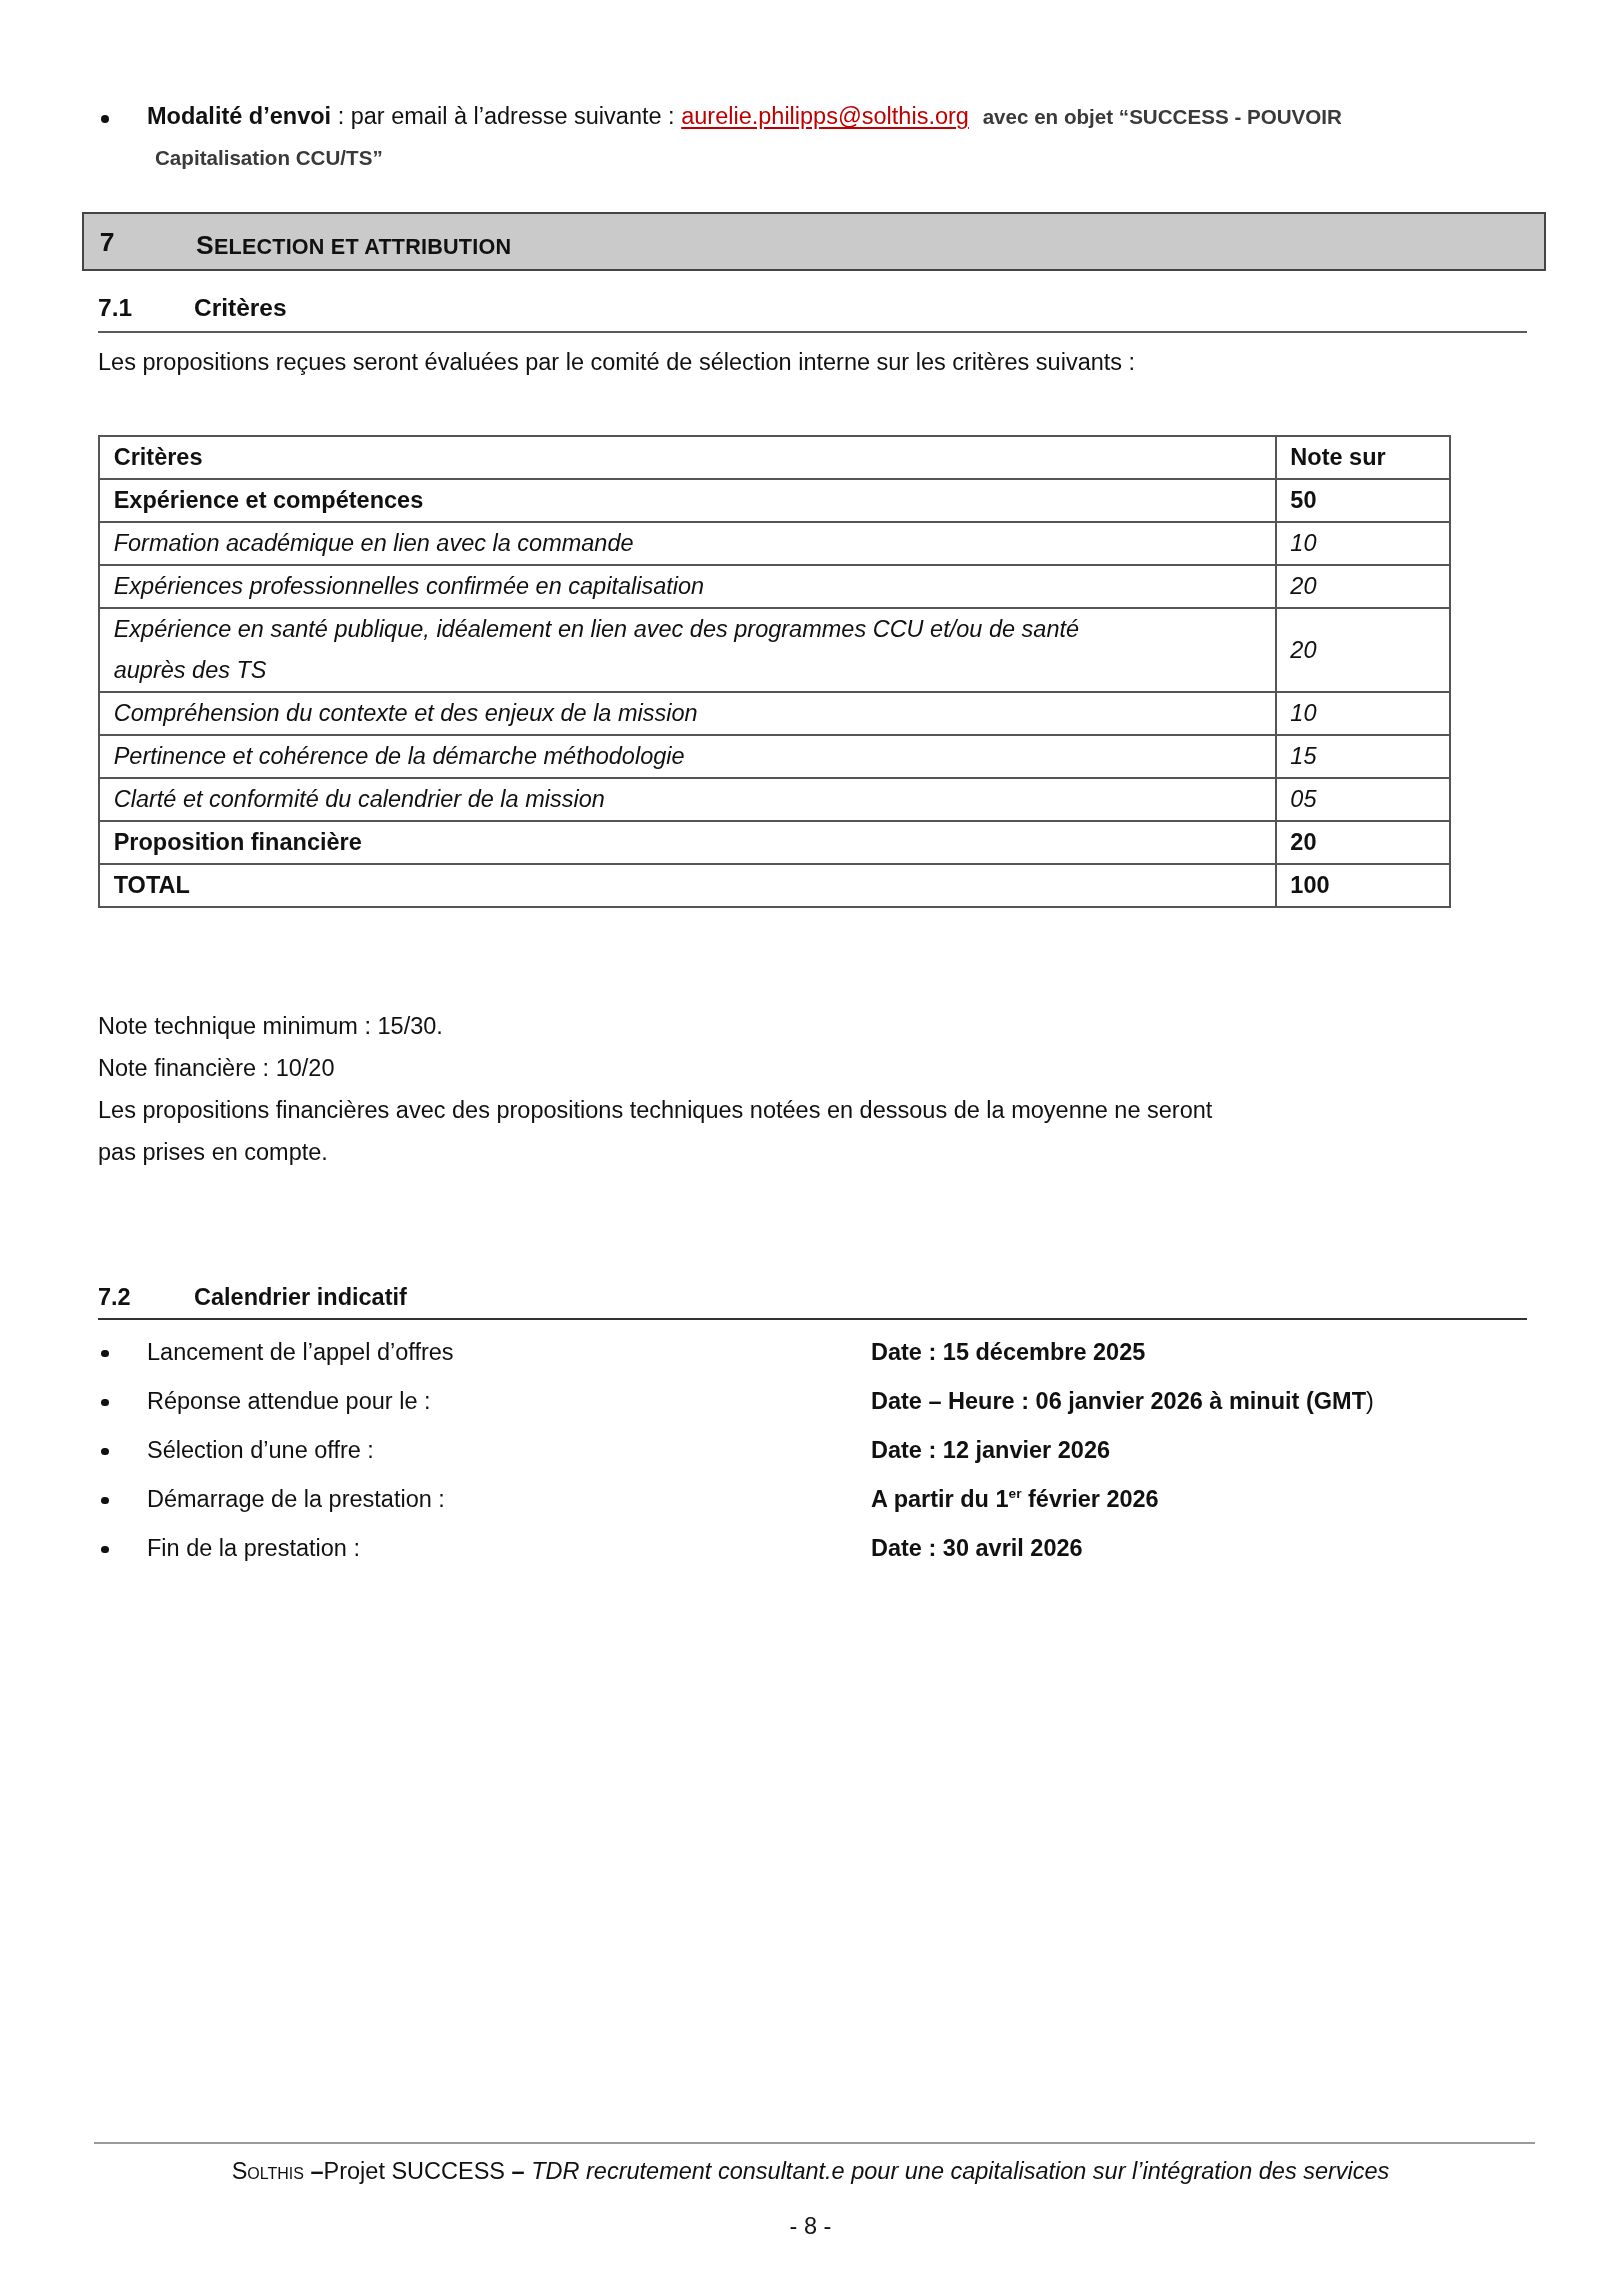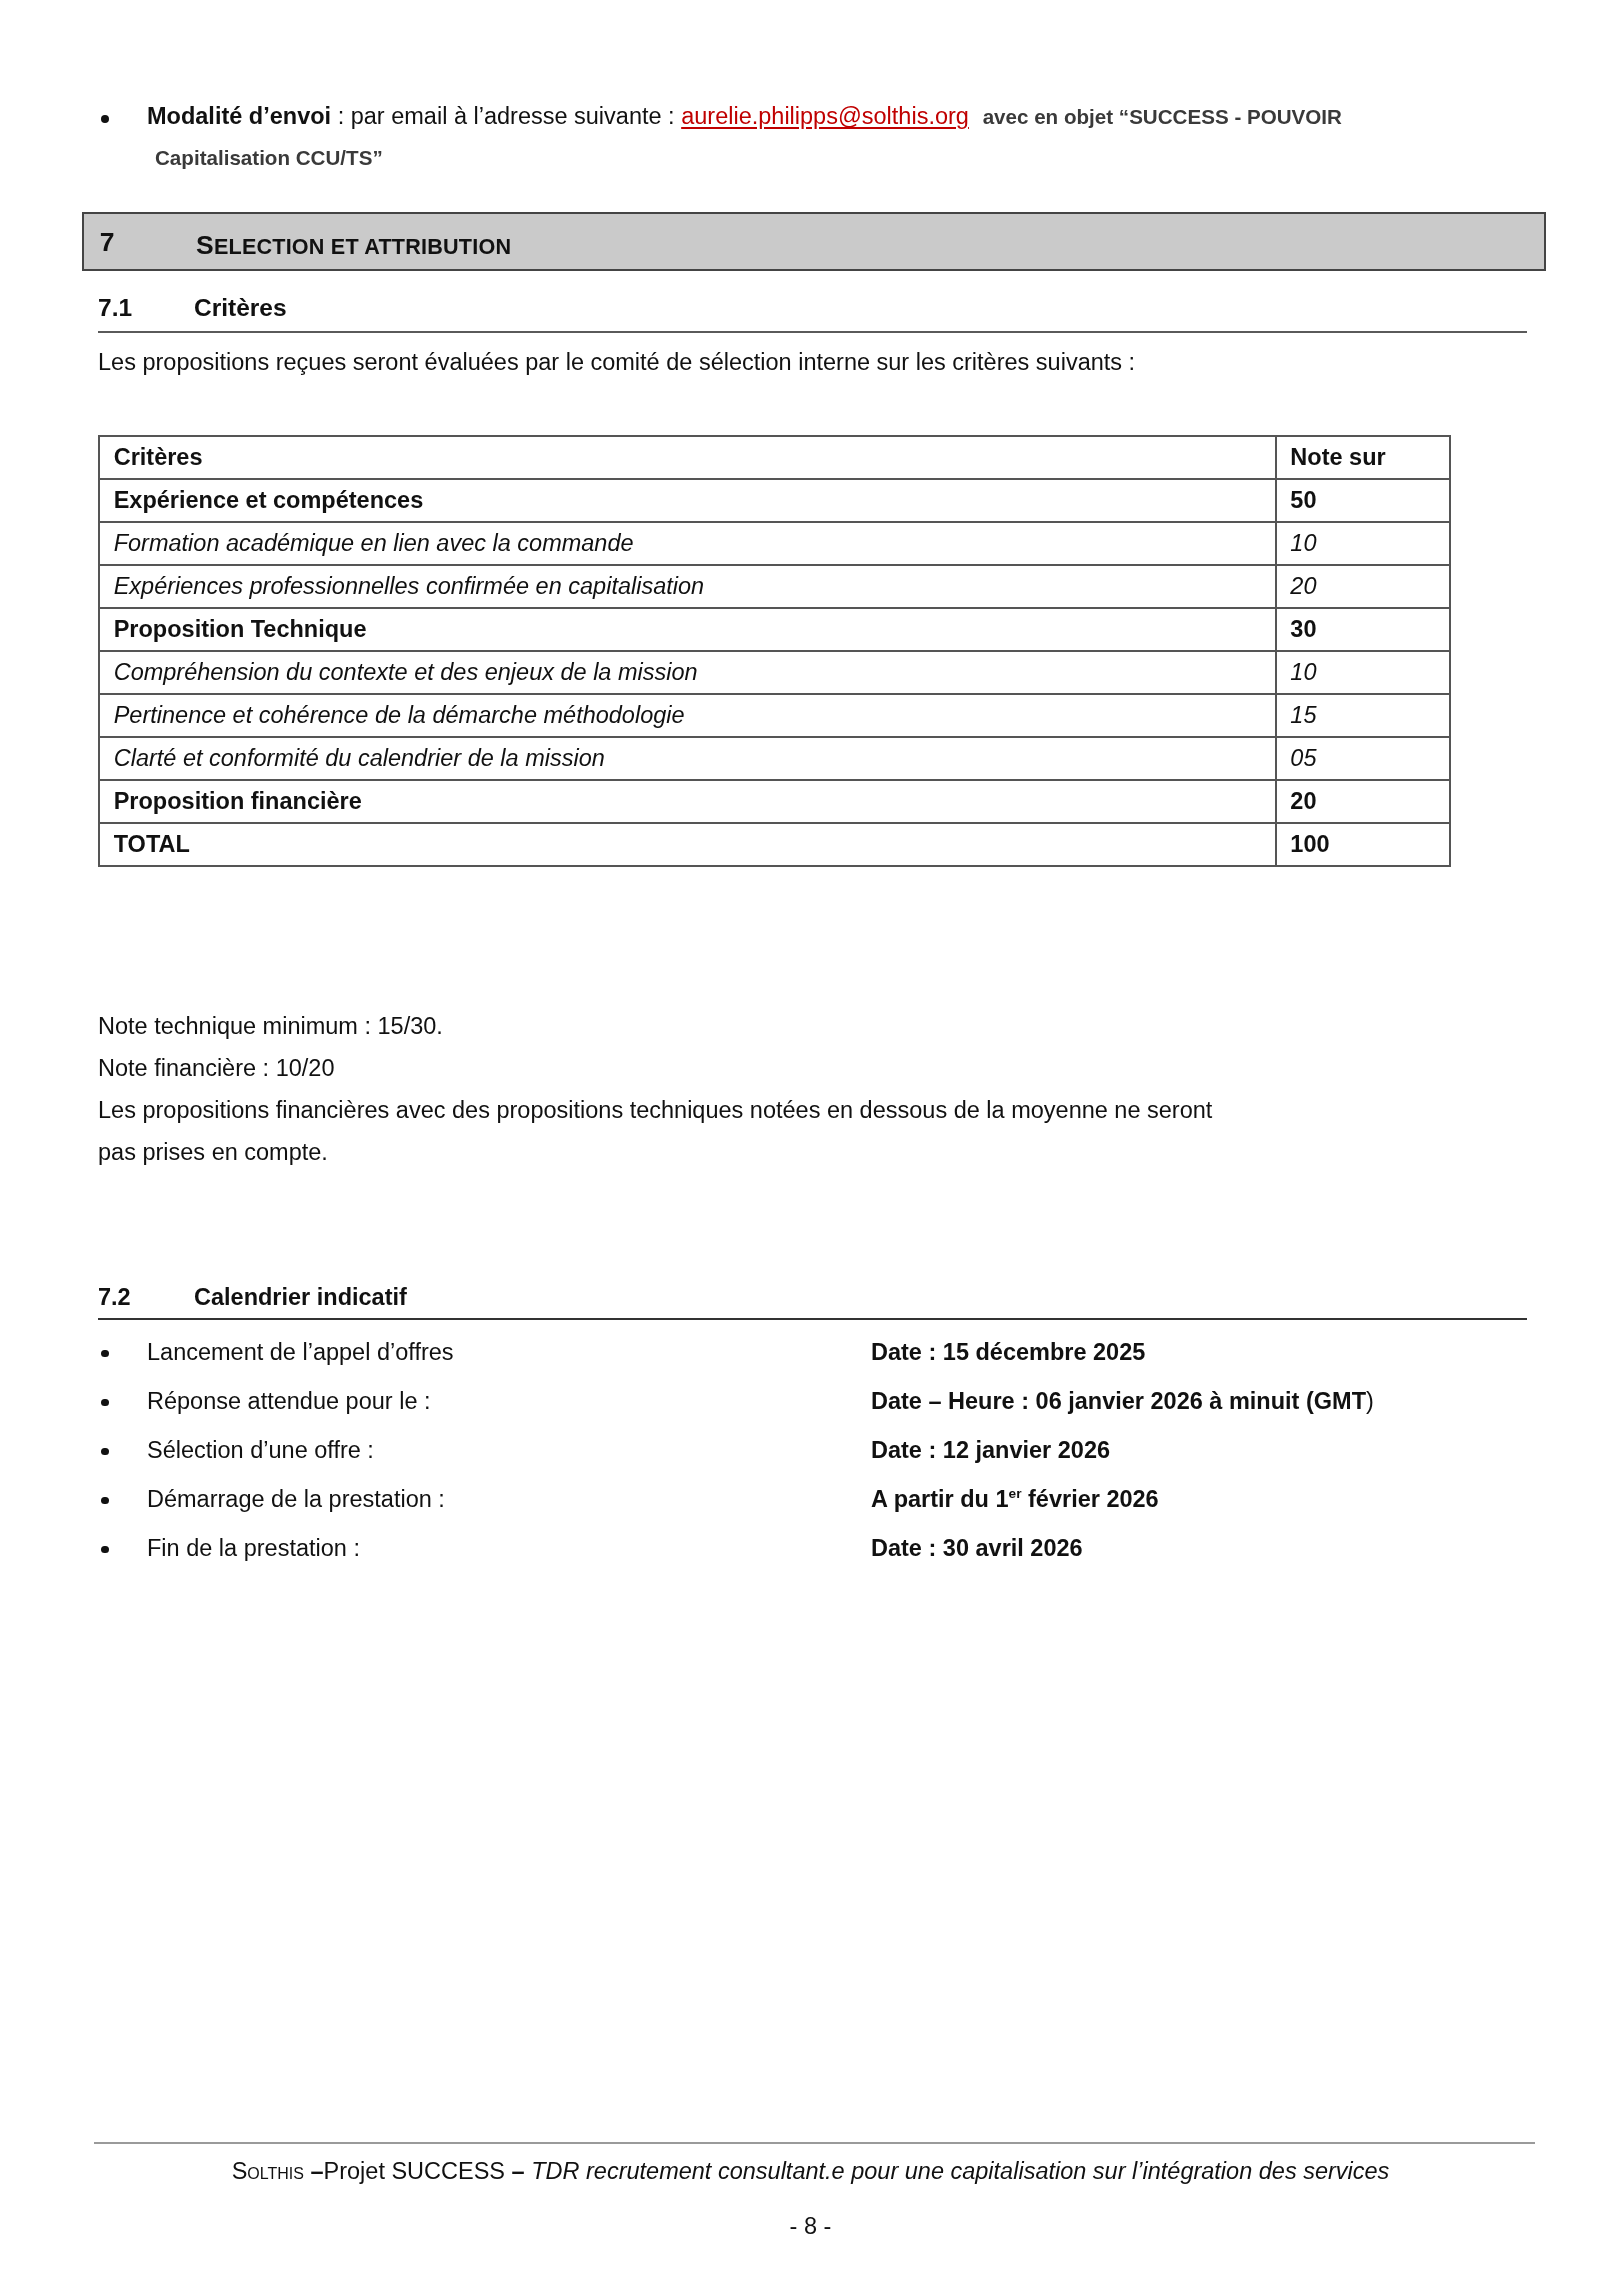--- a/index.html
+++ b/index.html
@@ -98,23 +98,26 @@
     <td class="c2">50</td>
   </tr>
   <tr class="item">
     <td>Formation académique en lien avec la commande</td>
     <td class="c2">10</td>
   </tr>
   <tr class="item">
     <td>Expériences professionnelles confirmée en capitalisation</td>
     <td class="c2">20</td>
   </tr>
-  <tr class="group">
-    <td>Proposition Technique</td>
-    <td class="c2">30</td>
+  <tr class="item">
+    <td style="height:82px;">
+      <div>Expérience en santé publique, idéalement en lien avec des programmes CCU et/ou de santé</div>
+      <div>auprès des TS</div>
+    </td>
+    <td class="c2">20</td>
   </tr>
   <tr class="item">
     <td>Compréhension du contexte et des enjeux de la mission</td>
     <td class="c2">10</td>
   </tr>
   <tr class="item">
     <td>Pertinence et cohérence de la démarche méthodologie</td>
     <td class="c2">15</td>
   </tr>
   <tr class="item">

